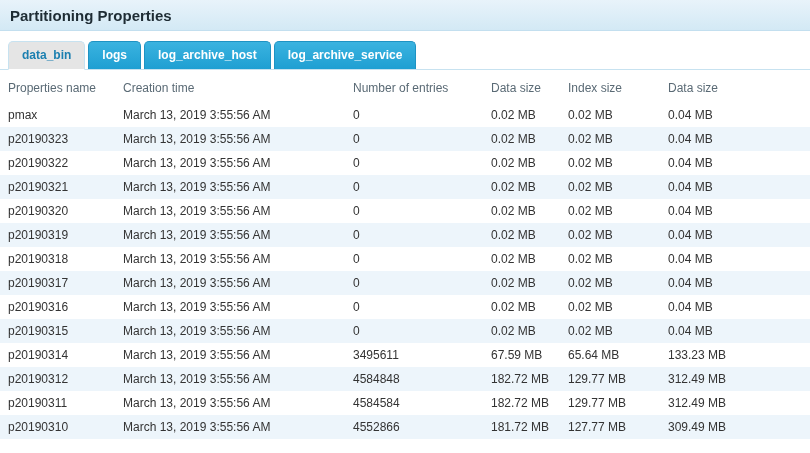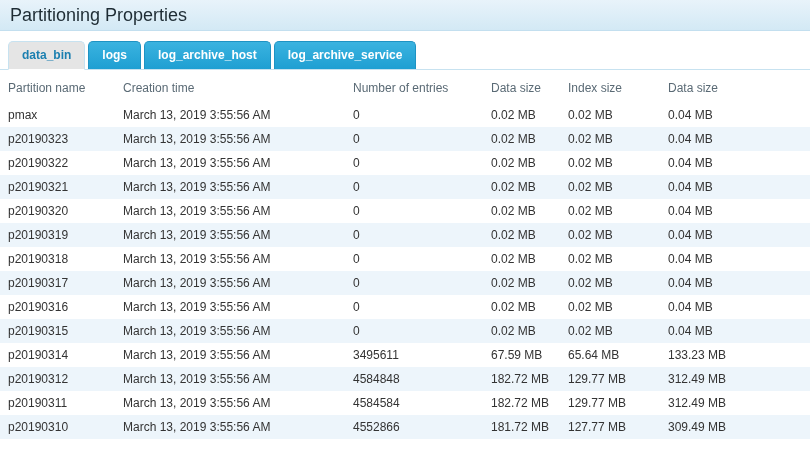--- a/index.html
+++ b/index.html
@@ -13,22 +13,22 @@
   }
   .titlebar {
     height: 30px;
     display: flex;
     align-items: center;
     background: linear-gradient(#e8f3fa, #d3e9f5);
     border-bottom: 1px solid #c3dfef;
     padding: 0 10px;
   }
   .titlebar-text {
-    font-size: 18px;
-    font-weight: normal;
+    font-size: 15px;
+    font-weight: bold;
     color: #1e2c34;
     text-align: center;
   }
   .tabbar {
     display: flex;
     align-items: flex-end;
     gap: 3px;
     padding: 10px 8px 0 8px;
     border-bottom: 1px solid #c7e2f0;
   }
@@ -95,21 +95,21 @@
   <colgroup>
     <col style="width:115px">
     <col style="width:230px">
     <col style="width:138px">
     <col style="width:77px">
     <col style="width:100px">
     <col style="width:150px">
   </colgroup>
   <thead>
     <tr>
-      <th class="c0">Partition name</th>
+      <th class="c0">Properties name</th>
       <th class="c1">Creation time</th>
       <th class="c2">Number of entries</th>
       <th class="c3">Data size</th>
       <th class="c4">Index size</th>
       <th class="c5">Data size</th>
     </tr>
   </thead>
   <tbody>
       <tr>
         <td class="c0">pmax</td>

